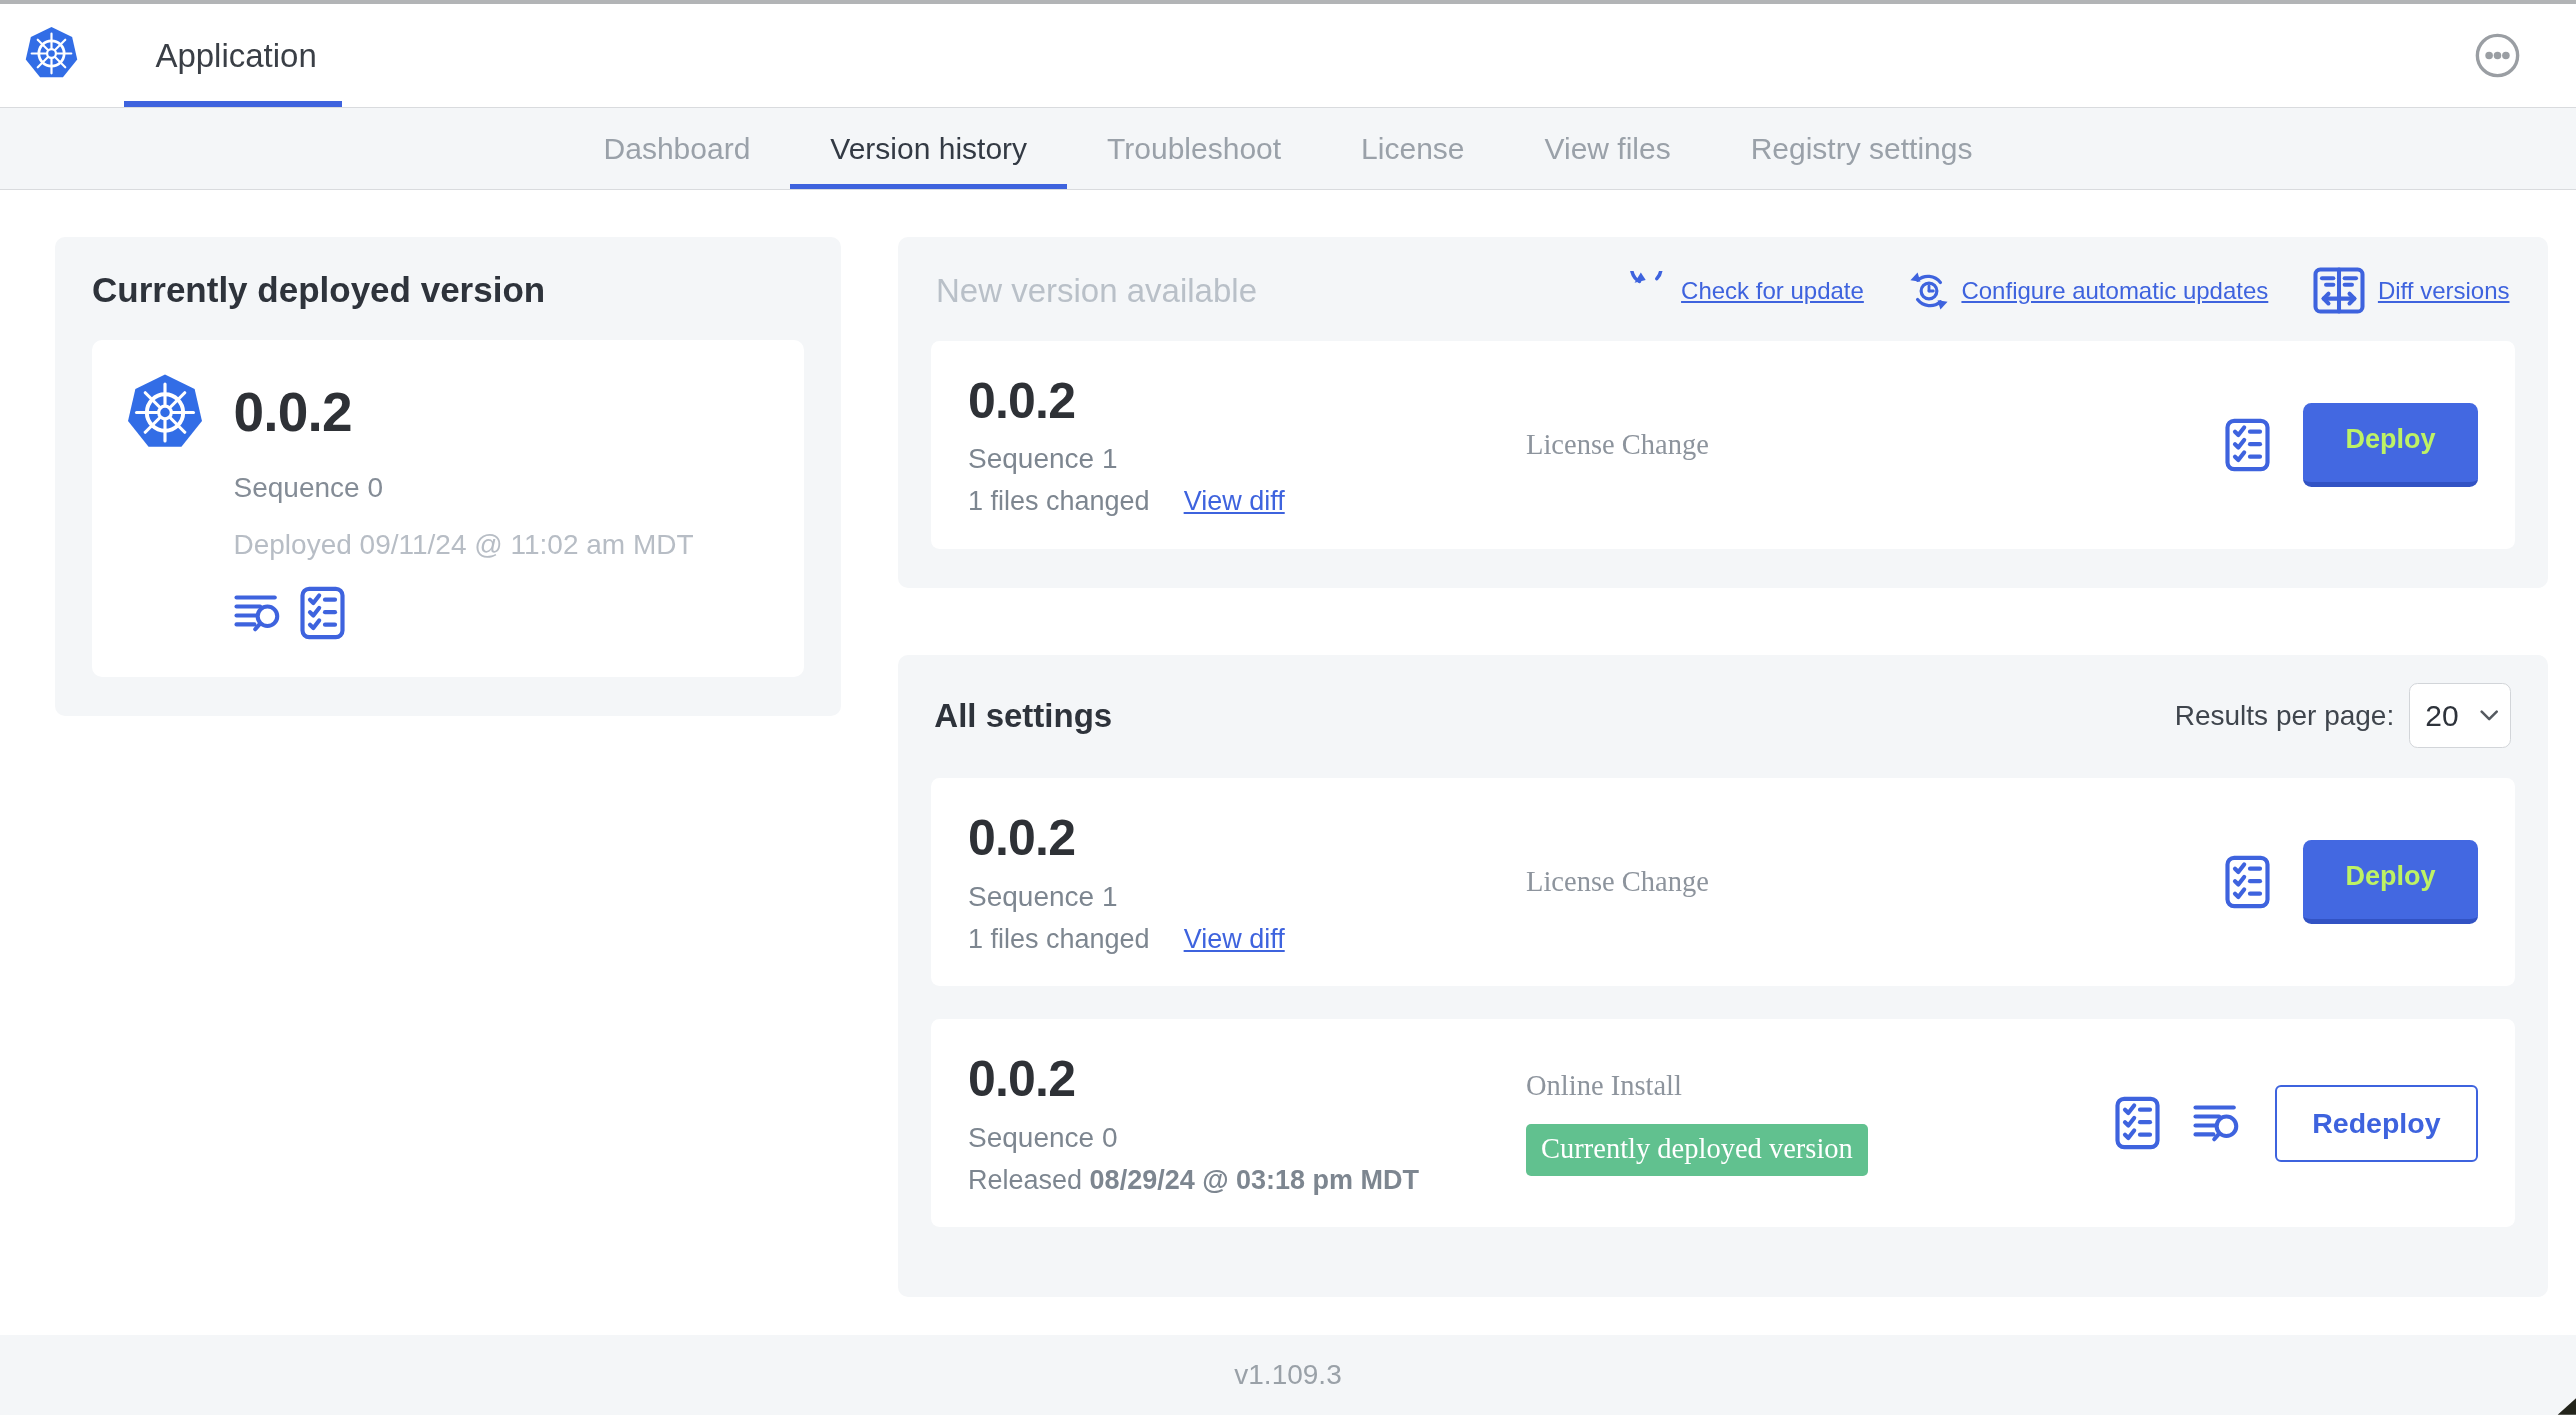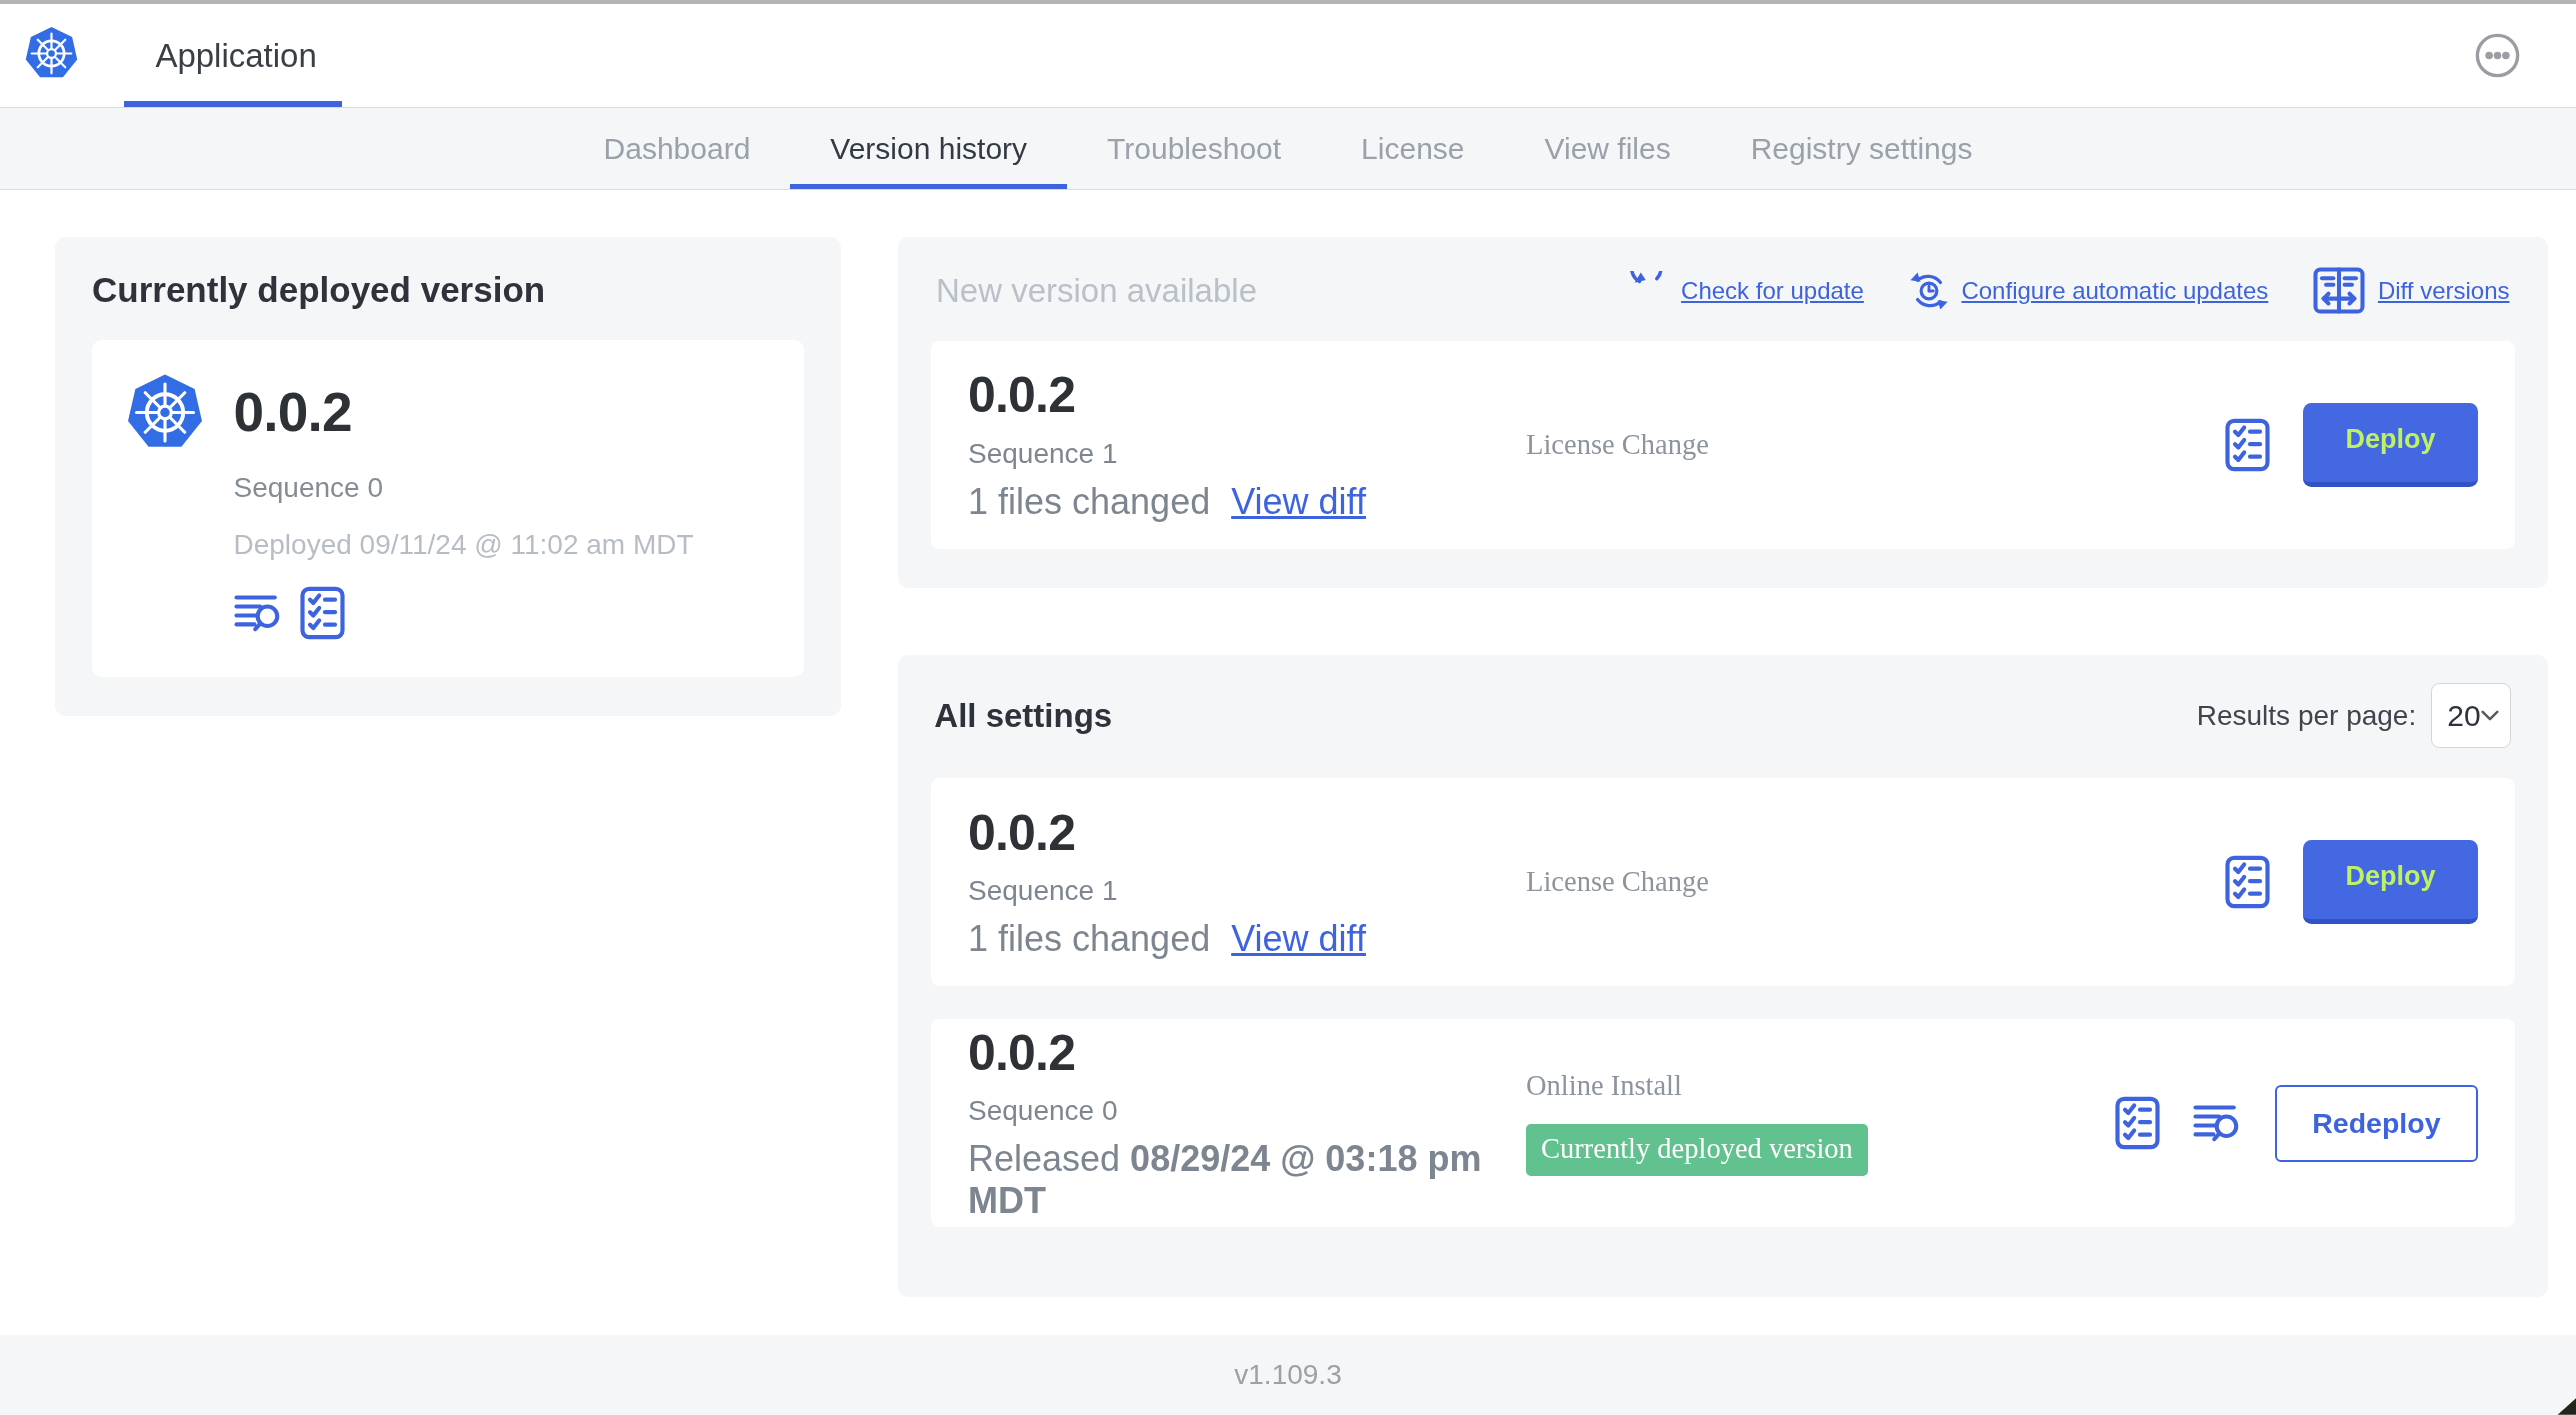--- a/index.html
+++ b/index.html
@@ -78,21 +78,21 @@
   .head-link { display:flex; align-items:center; gap:12.6px; cursor:pointer; }
   .head-link span { font-size:24px; color:#3e63de; text-decoration:underline; }
 
   .version-row {
     background:#fff; border-radius:8.4px; height:208px;
     padding:0 37px; display:flex; align-items:center;
   }
   .vr-left { width:558px; flex:none; }
   .ver-num { font-size:50px; font-weight:700; color:#2e3136; letter-spacing:-0.8px; }
   .vr-seq { font-size:28px; color:#7d8690; margin-top:13.4px; }
-  .vr-files { font-size:36px; color:#7d8690; margin-top:11px; display:flex; gap:21px; }
+  .vr-files { font-size:27px; color:#7d8690; margin-top:11px; display:flex; gap:34px; }
   .link { color:#3e63de; text-decoration:underline; cursor:pointer; }
   .vr-mid { flex:1; display:flex; flex-direction:column; align-items:flex-start; gap:22px;font-family:Liberation Serif, serif; }
   .vr-source { font-size:28.5px; color:#8d949d; }
   .badge {
     background:#61c18f; color:#fff; font-size:28.5px;
     padding:9.2px 15px 11px; border-radius:5px;
   }
   .vr-right { display:flex; align-items:center; gap:33px; }
   .btn-deploy {
     background:#4368e1; color:#bef264; border:none; font-family:inherit;
@@ -106,21 +106,21 @@
   }
 
   .allver-panel { margin-top:67px; padding:28.5px 33px 70px; }
   .allver-head {
     display:flex; align-items:center; justify-content:space-between;
     margin-bottom:30px; padding:0 3.3px;
   }
   .rpp { display:flex; align-items:center; gap:15px; }
   .rpp-label { font-size:28px; color:#3f454d; }
   .rpp-select {
-    width:80px; height:65px; background:#fff; border:1.7px solid #d2d5d9;
+    width:102px; height:65px; background:#fff; border:1.7px solid #d2d5d9;
     border-radius:8.4px; display:flex; align-items:center; justify-content:space-between;
     padding:0 11.7px 0 15px; cursor:pointer;
   }
   .rpp-select span { font-size:30px; color:#2e333b; }
   .rows { display:flex; flex-direction:column; gap:33px; }
   .bold-date { font-weight:700; }
 
   
   .footer {
     position:absolute; left:0; right:0; bottom:0; height:80px;

